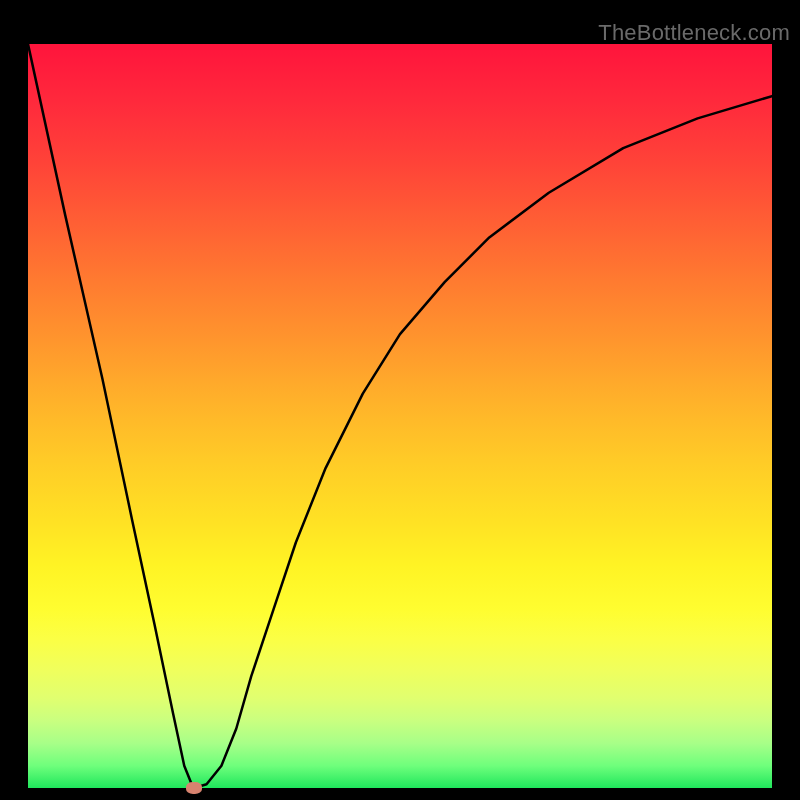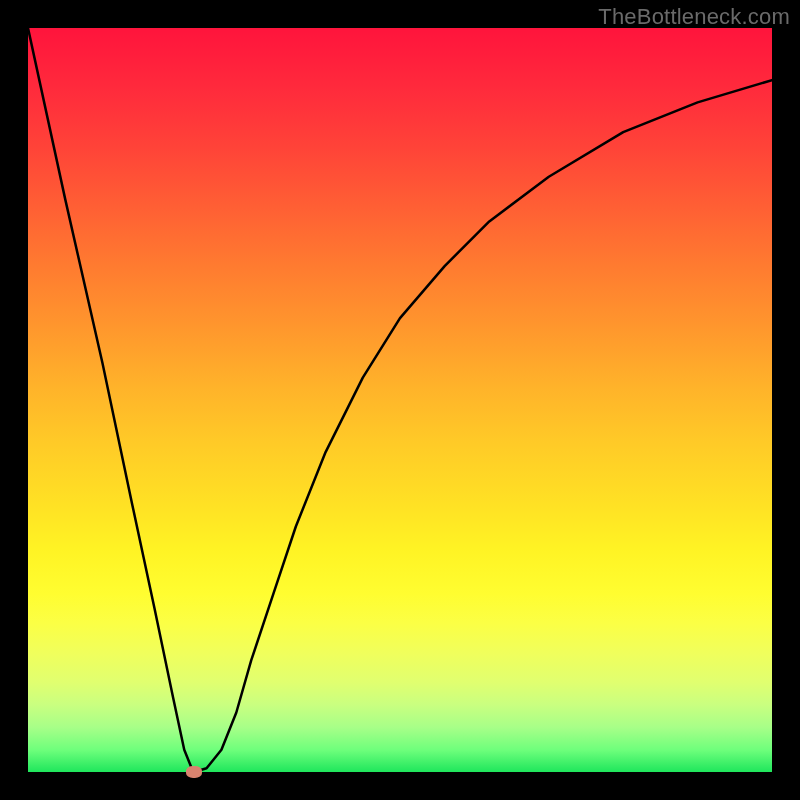--- a/index.html
+++ b/index.html
@@ -9,20 +9,21 @@
     height: 800px;
     background: #000;
     overflow: hidden;
     font-family: Arial, Helvetica, sans-serif;
   }
   .frame {
     position: relative;
     width: 800px;
     height: 580px;
     background: #000;
+    margin-top: 16px;
   }
   .plot-area {
     position: absolute;
     left: 28px;
     top: 28px;
     width: 744px;
     height: 744px;
     background: linear-gradient(to bottom,
       #ff143c 0%,
       #ff2a3c 8%,

